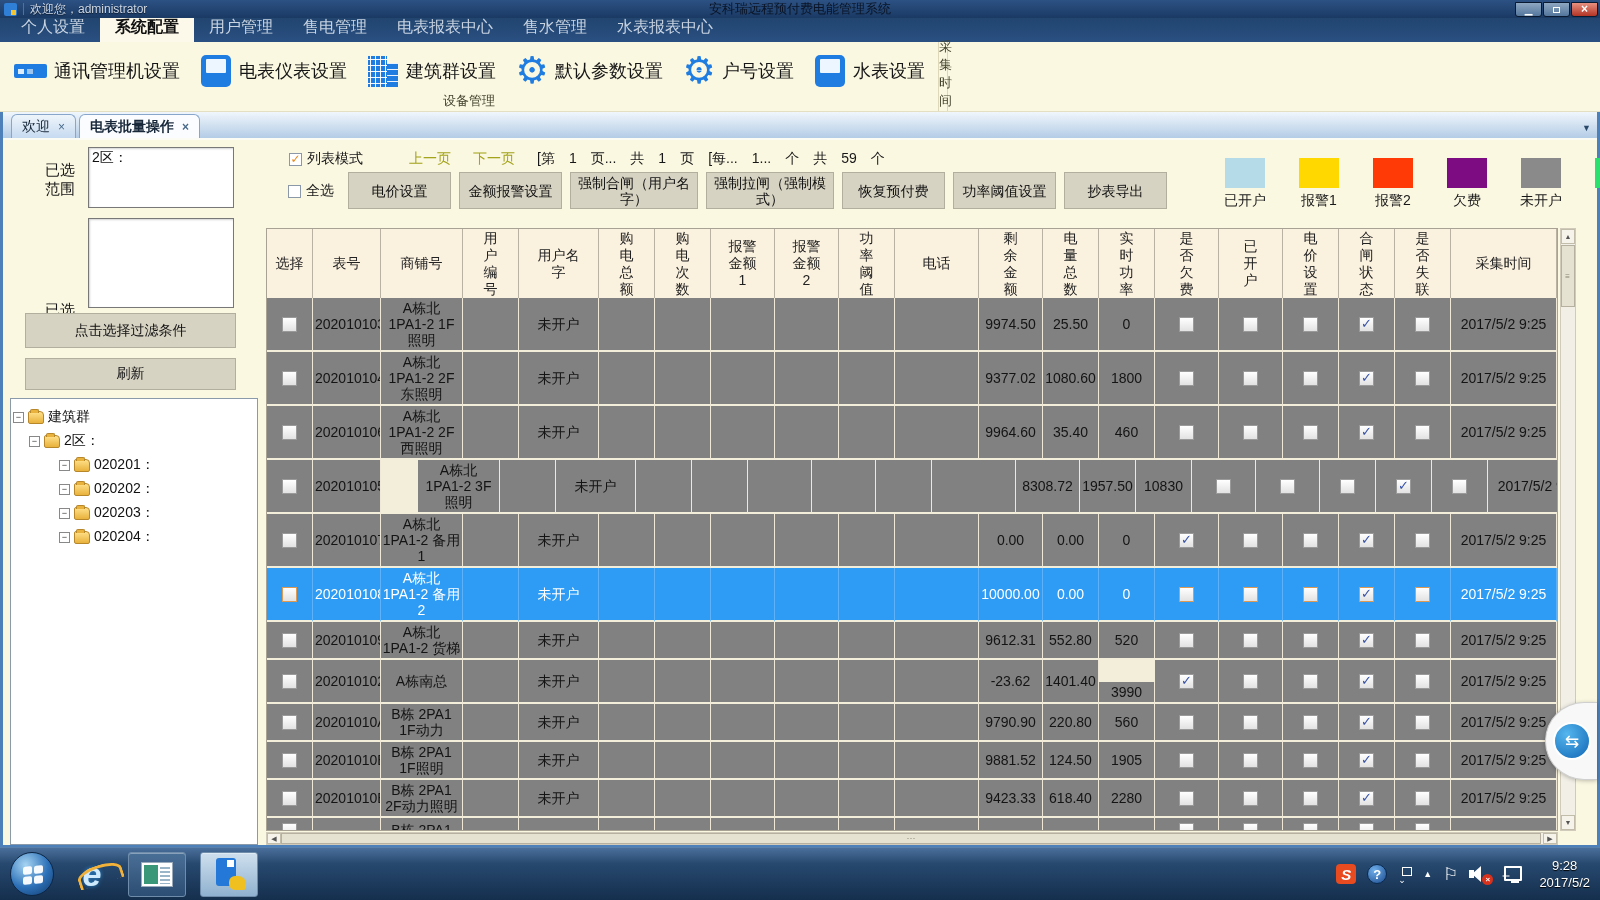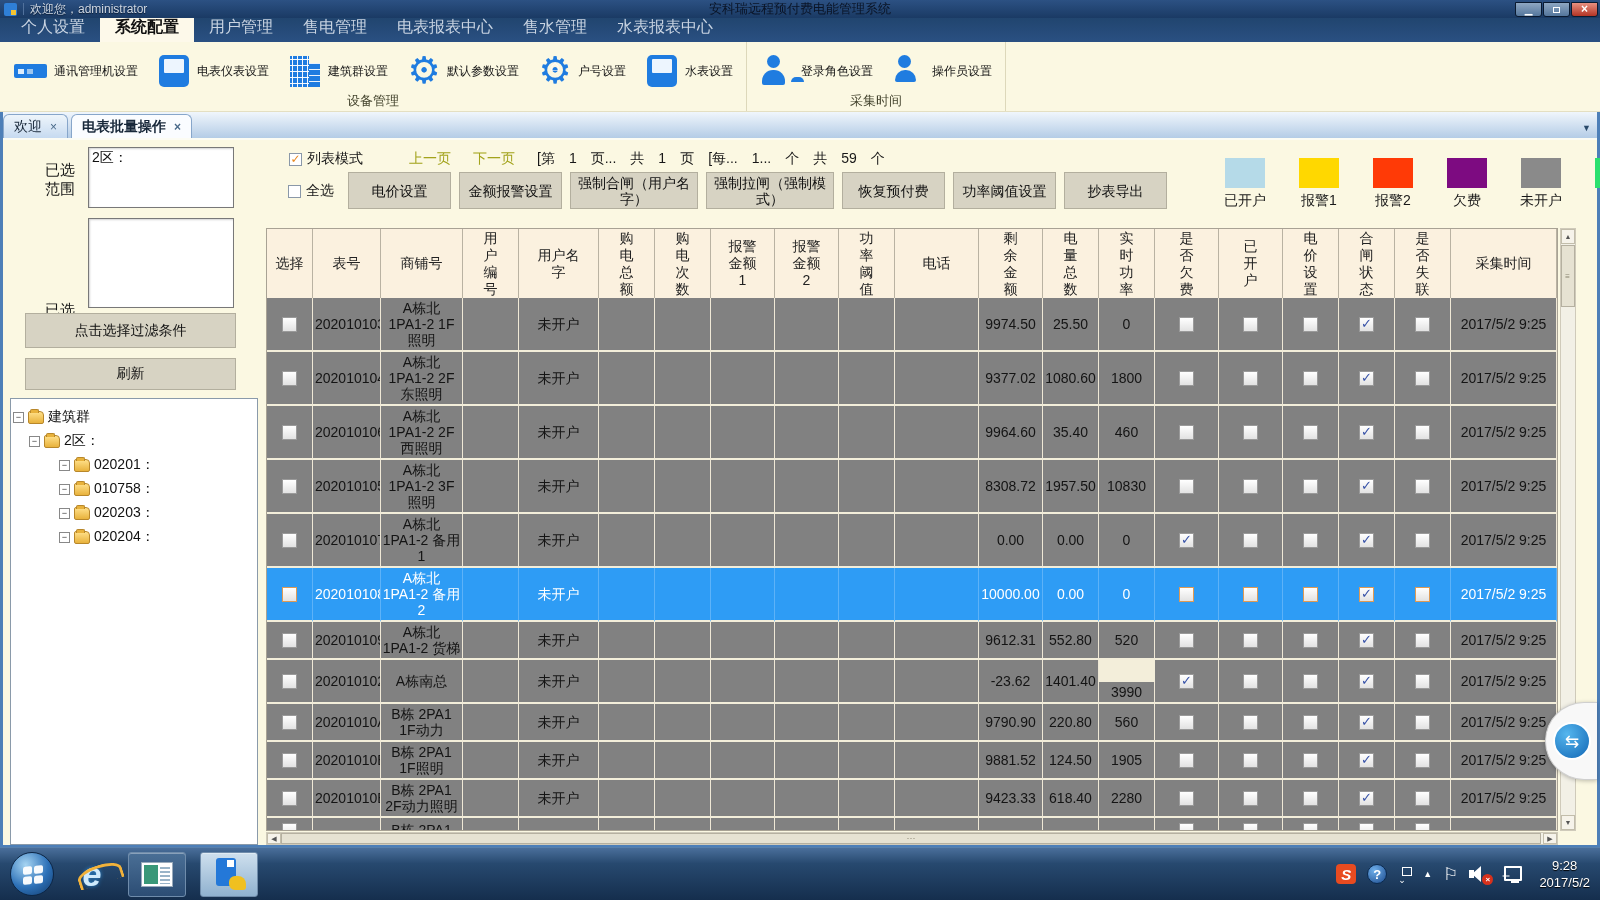--- a/index.html
+++ b/index.html
@@ -25,21 +25,21 @@
   
   .menubar { height:24px; background:linear-gradient(180deg,#21456f,#2a5082); display:flex; align-items:flex-end; padding-left:6px; }
   .menu-tab { font-size:16px; color:#c9d4e2; padding:3px 15px 4px; cursor:pointer; }
   .menu-tab.active { background:#fdf9ea; color:#111; border-radius:4px 4px 0 0; font-weight:bold; }
 
   
   .ribbon { height:70px; background:#fbf8e2; display:flex; border-bottom:1px solid #e4dfc2; }
   .ribbon-group { position:relative; display:flex; flex-direction:column; border-right:1px solid #ddd8ba; padding:4px 4px 15px; }
   .ribbon-items { display:flex; align-items:center; height:100%; }
   .ribbon-item { display:flex; align-items:center; gap:5px; padding:2px 9px; cursor:pointer; }
-  .rlabel { font-size:12px; color:#161616; white-space:nowrap; }
+  .rlabel { font-size:18px; color:#161616; white-space:nowrap; }
   .ribbon-group-label { position:absolute; bottom:1px; left:0; right:0; text-align:center; font-size:13px; color:#44442e; }
   .ricon { width:36px; height:34px; position:relative; flex:none; }
   .comm-manager-icon::before { content:''; position:absolute; left:1px; top:10px; width:33px; height:14px; background:#1f7ce0; border-radius:2px; }
   .comm-manager-icon::after { content:''; position:absolute; left:5px; top:15px; width:6px; height:5px; background:#dcedfd; box-shadow:9px 0 0 #9cc6ef; }
   .electric-meter-icon::before, .water-meter-icon::before { content:''; position:absolute; left:3px; top:1px; width:30px; height:32px; background:#1f7ce0; border-radius:5px; }
   .electric-meter-icon::after, .water-meter-icon::after { content:''; position:absolute; left:8px; top:5px; width:20px; height:14px; background:#edf5fe; border-radius:1px;
     box-shadow:-6px 19px 0 -8px #edf5fe, 1px 19px 0 -8px #edf5fe, 8px 19px 0 -8px #edf5fe; }
   .building-group-icon::before { content:''; position:absolute; left:3px; top:2px; width:19px; height:31px; background:#1f7ce0;
     background-image:linear-gradient(90deg,rgba(255,255,255,.95) 1px,transparent 1px),linear-gradient(rgba(255,255,255,.95) 1px,transparent 1px);
     background-size:5px 6px; background-position:2px 3px; }
@@ -50,21 +50,21 @@
   .login-role-icon::before, .operator-icon::before { content:''; position:absolute; left:7px; top:1px; width:13px; height:13px; border-radius:50%; background:#1f7ce0; }
   .login-role-icon::after { content:''; position:absolute; left:2px; top:16px; width:23px; height:15px; border-radius:11px 11px 2px 2px; background:#1f7ce0;
     box-shadow:24px 2px 0 -5px #1f7ce0; }
   .operator-icon::after { content:''; position:absolute; left:4px; top:16px; width:21px; height:12px; border-radius:10px 10px 2px 2px; background:#1f7ce0;
     box-shadow:0 13px 0 -6px #1f7ce0; }
 
   
   .window-body { border-left:3px solid #4d7fb8; border-right:3px solid #4d7fb8; border-bottom:2px solid #4d7fb8; flex:1; display:flex; flex-direction:column; }
 
   
-  .tabstrip { height:28px; background:linear-gradient(180deg,#f0f6fc,#b4cce6); display:flex; align-items:flex-end; border-bottom:2px solid #fcfcf4; position:relative; }
+  .tabstrip { height:28px; background:linear-gradient(180deg,#f0f6fc,#b4cce6); display:flex; align-items:flex-end; padding-left:8px; border-bottom:2px solid #fcfcf4; position:relative; }
   .doc-tab { height:24px; display:flex; align-items:center; gap:8px; padding:0 10px; font-size:14px; color:#18283a;
     background:linear-gradient(180deg,#eef5fb,#c6daf0); border:1px solid #87a6ca; border-bottom:none; border-radius:6px 6px 0 0; margin-right:3px; cursor:pointer; }
   .doc-tab.active { background:#fafcff; font-weight:bold; }
   .tab-close { font-size:12px; color:#4a6a8a; cursor:pointer; line-height:10px; }
   .strip-drop { position:absolute; right:6px; bottom:5px; font-size:9px; color:#2a4a6a; cursor:pointer; }
 
   
   .content { flex:1; display:flex; background:#fbf8e2; position:relative; }
 
   
@@ -219,30 +219,20 @@
             <span class="rlabel">户号设置</span>
           </div>
           <div class="ribbon-item">
             <span class="ricon water-meter-icon"></span>
             <span class="rlabel">水表设置</span>
           </div>
         </div>
         <div class="ribbon-group-label">设备管理</div>
       </div>
       <div class="ribbon-group">
-        <div class="ribbon-items">
-          <div class="ribbon-item">
-            <span class="ricon login-role-icon"></span>
-            <span class="rlabel">登录角色设置</span>
-          </div>
-          <div class="ribbon-item">
-            <span class="ricon operator-icon"></span>
-            <span class="rlabel">操作员设置</span>
-          </div>
-        </div>
         <div class="ribbon-group-label">采集时间</div>
       </div>
     </div>
 
   <div class="window-body">
 
     <div class="tabstrip">
 
     <div class="doc-tab">
           <span>欢迎</span>
@@ -276,21 +266,21 @@
               <span>2区：</span>
             </div>
             <div class="tree-row tree-indent2">
               <span class="expander">−</span>
               <span class="folder"></span>
               <span>020201：</span>
             </div>
             <div class="tree-row tree-indent2">
               <span class="expander">−</span>
               <span class="folder"></span>
-              <span>010758：</span>
+              <span>020202：</span>
             </div>
             <div class="tree-row tree-indent2">
               <span class="expander">−</span>
               <span class="folder"></span>
               <span>020203：</span>
             </div>
             <div class="tree-row tree-indent2">
               <span class="expander">−</span>
               <span class="folder"></span>
               <span>020204：</span>
@@ -517,21 +507,21 @@
                 <div class="td" style="width: 56px;">
                   <span class="cbox"></span>
                 </div>
                 <div class="td" style="width: 106px;">2017/5/2 9:25</div>
               </div>
               <div class="tr">
                 <div class="td" style="width: 46px;">
                   <span class="cbox"></span>
                 </div>
                 <div class="td left" style="width: 68px;">202010105</div>
-                <div class="td" style="width: 82px;">A栋北 1PA1-2 3F 照明</div>
+                <div class="td" style="width: 82px; margin-left: 37px;">A栋北 1PA1-2 3F 照明</div>
                 <div class="td" style="width: 56px;"></div>
                 <div class="td" style="width: 80px;">未开户</div>
                 <div class="td" style="width: 56px;"></div>
                 <div class="td" style="width: 56px;"></div>
                 <div class="td" style="width: 64px;"></div>
                 <div class="td" style="width: 64px;"></div>
                 <div class="td" style="width: 56px;"></div>
                 <div class="td" style="width: 84px;"></div>
                 <div class="td" style="width: 64px;">8308.72</div>
                 <div class="td" style="width: 56px;">1957.50</div>

